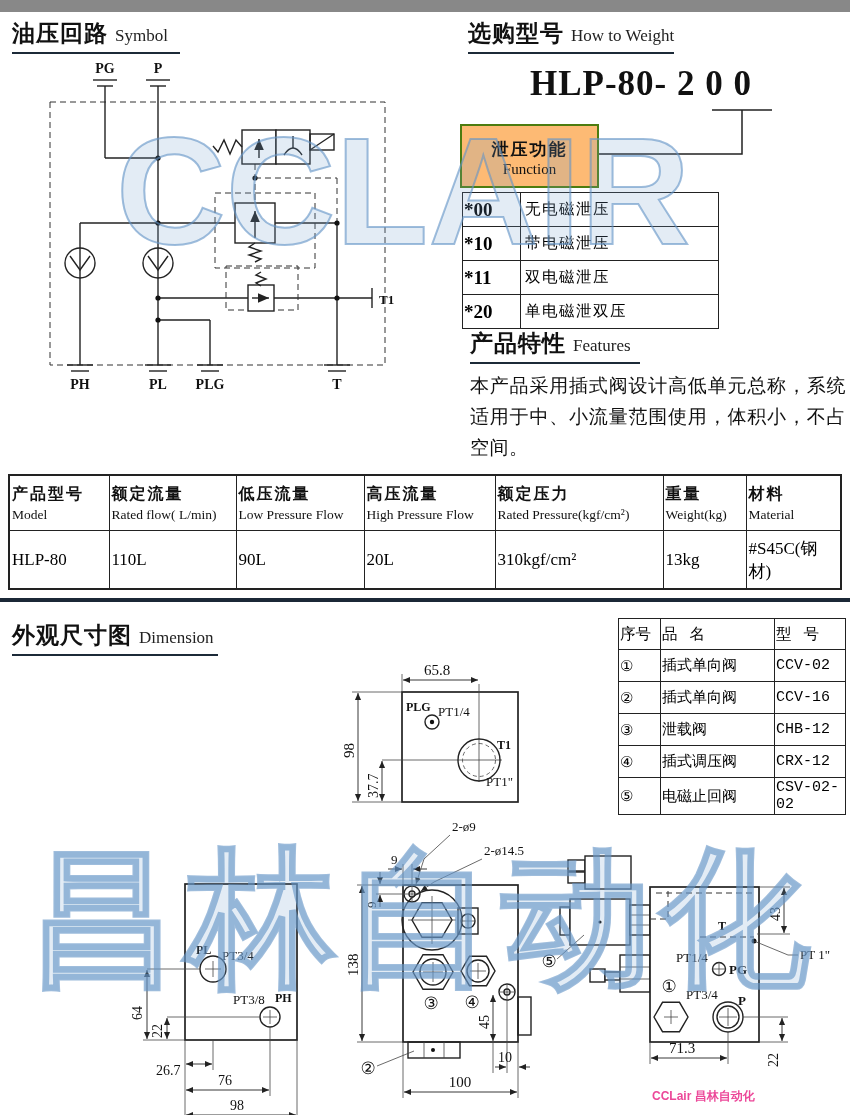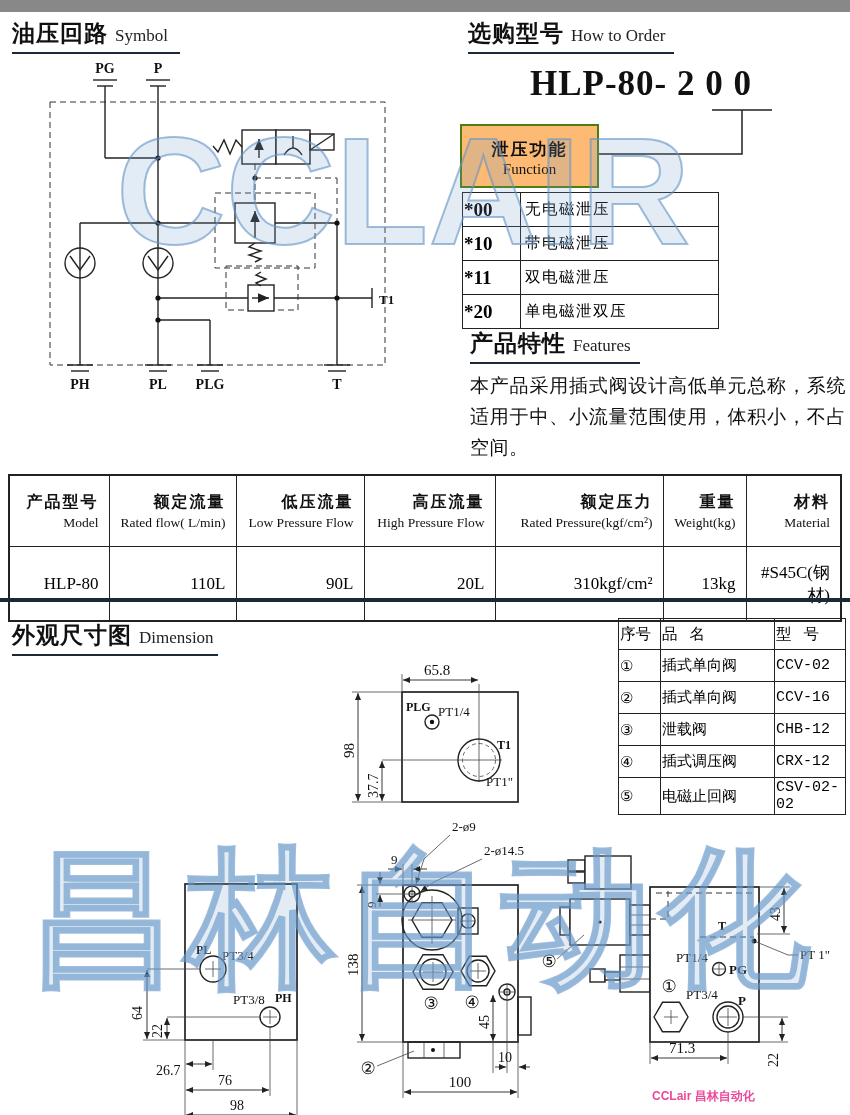--- a/index.html
+++ b/index.html
@@ -11,21 +11,21 @@
   .model-code{position:absolute;font-family:"Liberation Serif",serif;font-weight:bold;font-size:35px;color:#111;letter-spacing:1px;white-space:nowrap}
   .func-box{position:absolute;border:2px solid #4d7c0f;text-align:center;padding-top:12px;background:#fdba74}
   .fb-zh{font-size:17px;font-weight:bold;letter-spacing:2px;color:#111}
   .fb-en{font-size:15px;color:#111}
   table{border-collapse:collapse;position:absolute;background:transparent;table-layout:fixed}
   .func-table td{border:1.7px solid #222;height:31px}
   .fc{font-weight:bold;font-size:19px;text-align:left}
   .fd{font-size:15.5px;padding-left:4px;letter-spacing:1.5px}
   .features-text{position:absolute;font-size:19px;line-height:31px;color:#111;letter-spacing:.5px;text-align:justify}
   .spec{border:2.5px solid #222}
-  .spec th,.spec td{border:1.5px solid #222;text-align:right;vertical-align:middle;padding:10px}
+  .spec th,.spec td{border:1.5px solid #222;text-align:left;vertical-align:middle;padding:2px}
   .spec th{height:50px;font-weight:normal}
   .spec td{font-size:17px;height:53px}
   .th-zh{font-size:16px;font-weight:bold;letter-spacing:2px;color:#111}
   .th-en{font-size:13.5px;color:#111;margin-top:2px}
   .divider{position:absolute;left:0;width:850px;height:3.5px;background:#1b2836}
   .parts th,.parts td{border:1.5px solid #222;text-align:left;vertical-align:middle}
   .parts th{font-size:15.5px;letter-spacing:4px;height:28px;font-weight:normal}
   .parts td{font-size:15px;height:29px}
   .pm{font-family:"Liberation Mono",monospace;font-size:14px;letter-spacing:0}
   .wm{position:absolute;font-weight:bold;color:rgba(116,160,205,.20);-webkit-text-stroke:2px rgba(100,148,198,.62);pointer-events:none;white-space:nowrap;z-index:9;font-family:"Liberation Sans",sans-serif}
@@ -133,21 +133,21 @@
     <text x="85" y="15" text-anchor="middle" class="t14b">PG</text>
     <text x="138" y="15" text-anchor="middle" class="t14b">P</text>
     <text x="60" y="331" text-anchor="middle" class="t14b">PH</text>
     <text x="138" y="331" text-anchor="middle" class="t14b">PL</text>
     <text x="190" y="331" text-anchor="middle" class="t14b">PLG</text>
     <text x="317" y="331" text-anchor="middle" class="t14b">T</text>
     <text x="359" y="246" class="t13b">T1</text>
   </svg>
 
   <div class="headline" style="left:468px;top:6px">
-    <span class="h-zh">选购型号</span><span class="h-en">How to Order</span>
+    <span class="h-zh">选购型号</span><span class="h-en">How to Weight</span>
     <div class="h-rule" style="width:206px"></div>
   </div>
 
   <div class="model-code" style="left:530px;top:52px">HLP-80- 2 0 0</div>
 
   <svg style="left:560px;top:86px" width="260" height="70" viewBox="0 0 260 70">
     <path d="M152,12 H212 M182,12 V56 H37" stroke="#222" stroke-width="1.5" fill="none"></path>
   </svg>
 
   <div class="func-box" style="left:460px;top:112px;width:135px;height:48px">

